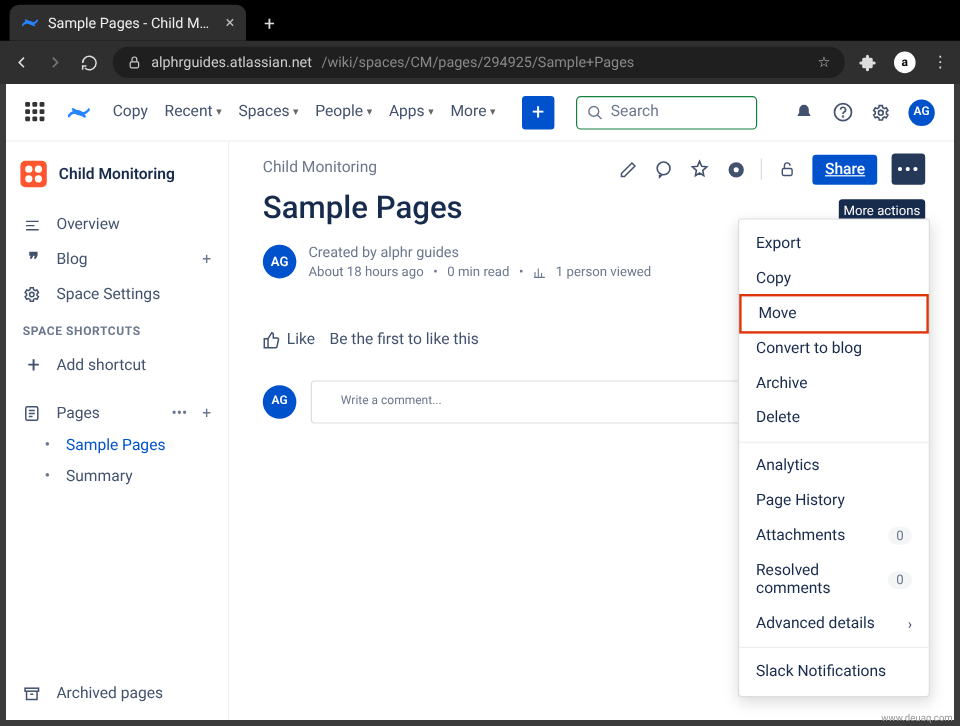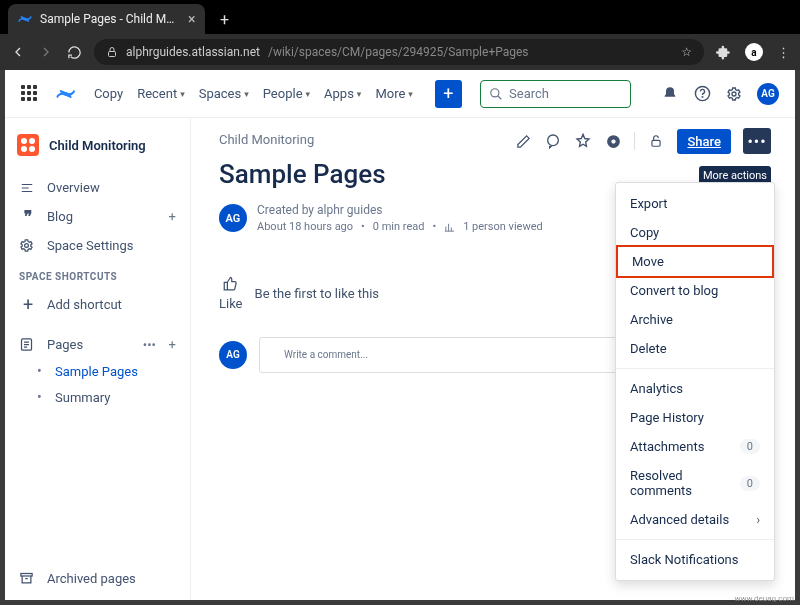--- a/index.html
+++ b/index.html
@@ -69,21 +69,21 @@
   .more-tip::after { content:"›"; position:absolute; right:6px; bottom:-12px; color:#42526e; font-size:14px; display:none;}
   .sub-chev { position:absolute; top:60px; right:28px; color:#42526e; font-size:14px;}
   
   h1.title { font-size:26px; font-weight:500; color:#172b4d; margin: 12px 0 12px;}
   .byline { display:flex; align-items:center; gap:10px;}
   .byline .avatar-ag { width:28px; height:28px; font-size:11px;}
   .byline .txt { font-size:12px; color:#6b778c; line-height:1.5;}
   .byline .meta { display:flex; gap:8px; align-items:center; font-size:11px; color:#6b778c;}
   
   .like-row { margin-top:40px; display:flex; align-items:center; gap:12px; color:#42526e; font-size:13px;}
-  .like-btn { display:flex; align-items:center; gap:5px;flex-direction:column;}
+  .like-btn { display:flex; align-items:center; gap:5px;}
   
   .comment-row { margin-top:26px; display:flex; align-items:center; gap:12px;}
   .comment-box { flex:1; max-width:380px; height:36px; border:1px solid #ddd; border-radius:3px; display:flex; align-items:center; padding:0 24px; color:#6b778c; font-size:10px;}
   .comment-row .avatar-ag { width:28px; height:28px;}
   
   
   .menu { position:absolute; top:64px; right:20px; width:160px; background:#fff; border:1px solid #ddd; border-radius:3px; box-shadow:0 4px 12px rgba(0,0,0,0.15); padding:6px 0; font-size:13px; color:#172b4d;}
   .menu .mi { padding:7px 14px; display:flex; align-items:center; justify-content:space-between;}
   .menu .mi.hl { border:2px solid #de350b; margin:-2px 0;}
   .menu hr { border:none; border-top:1px solid #eee; margin:5px 0;}

